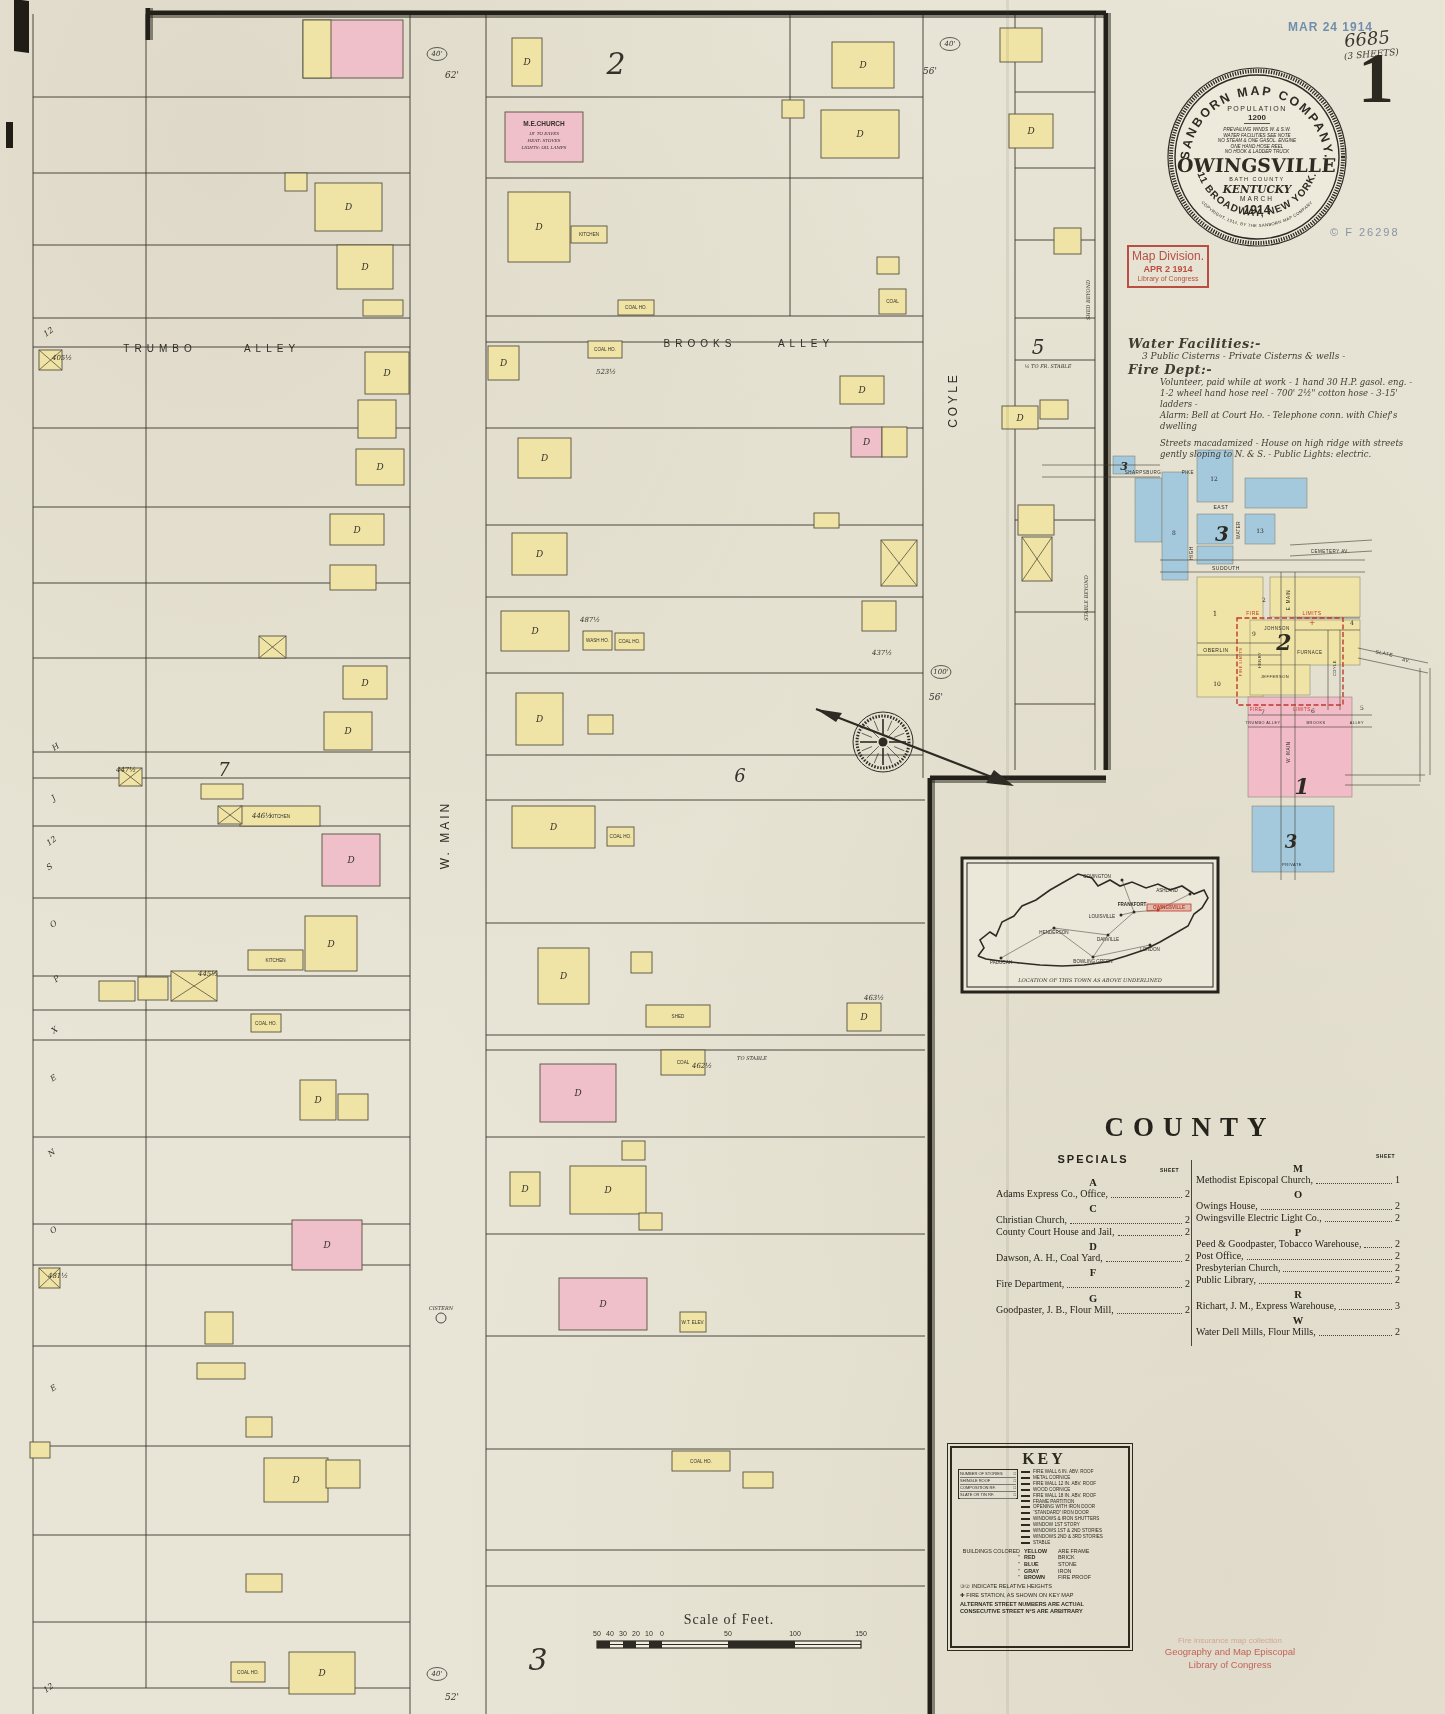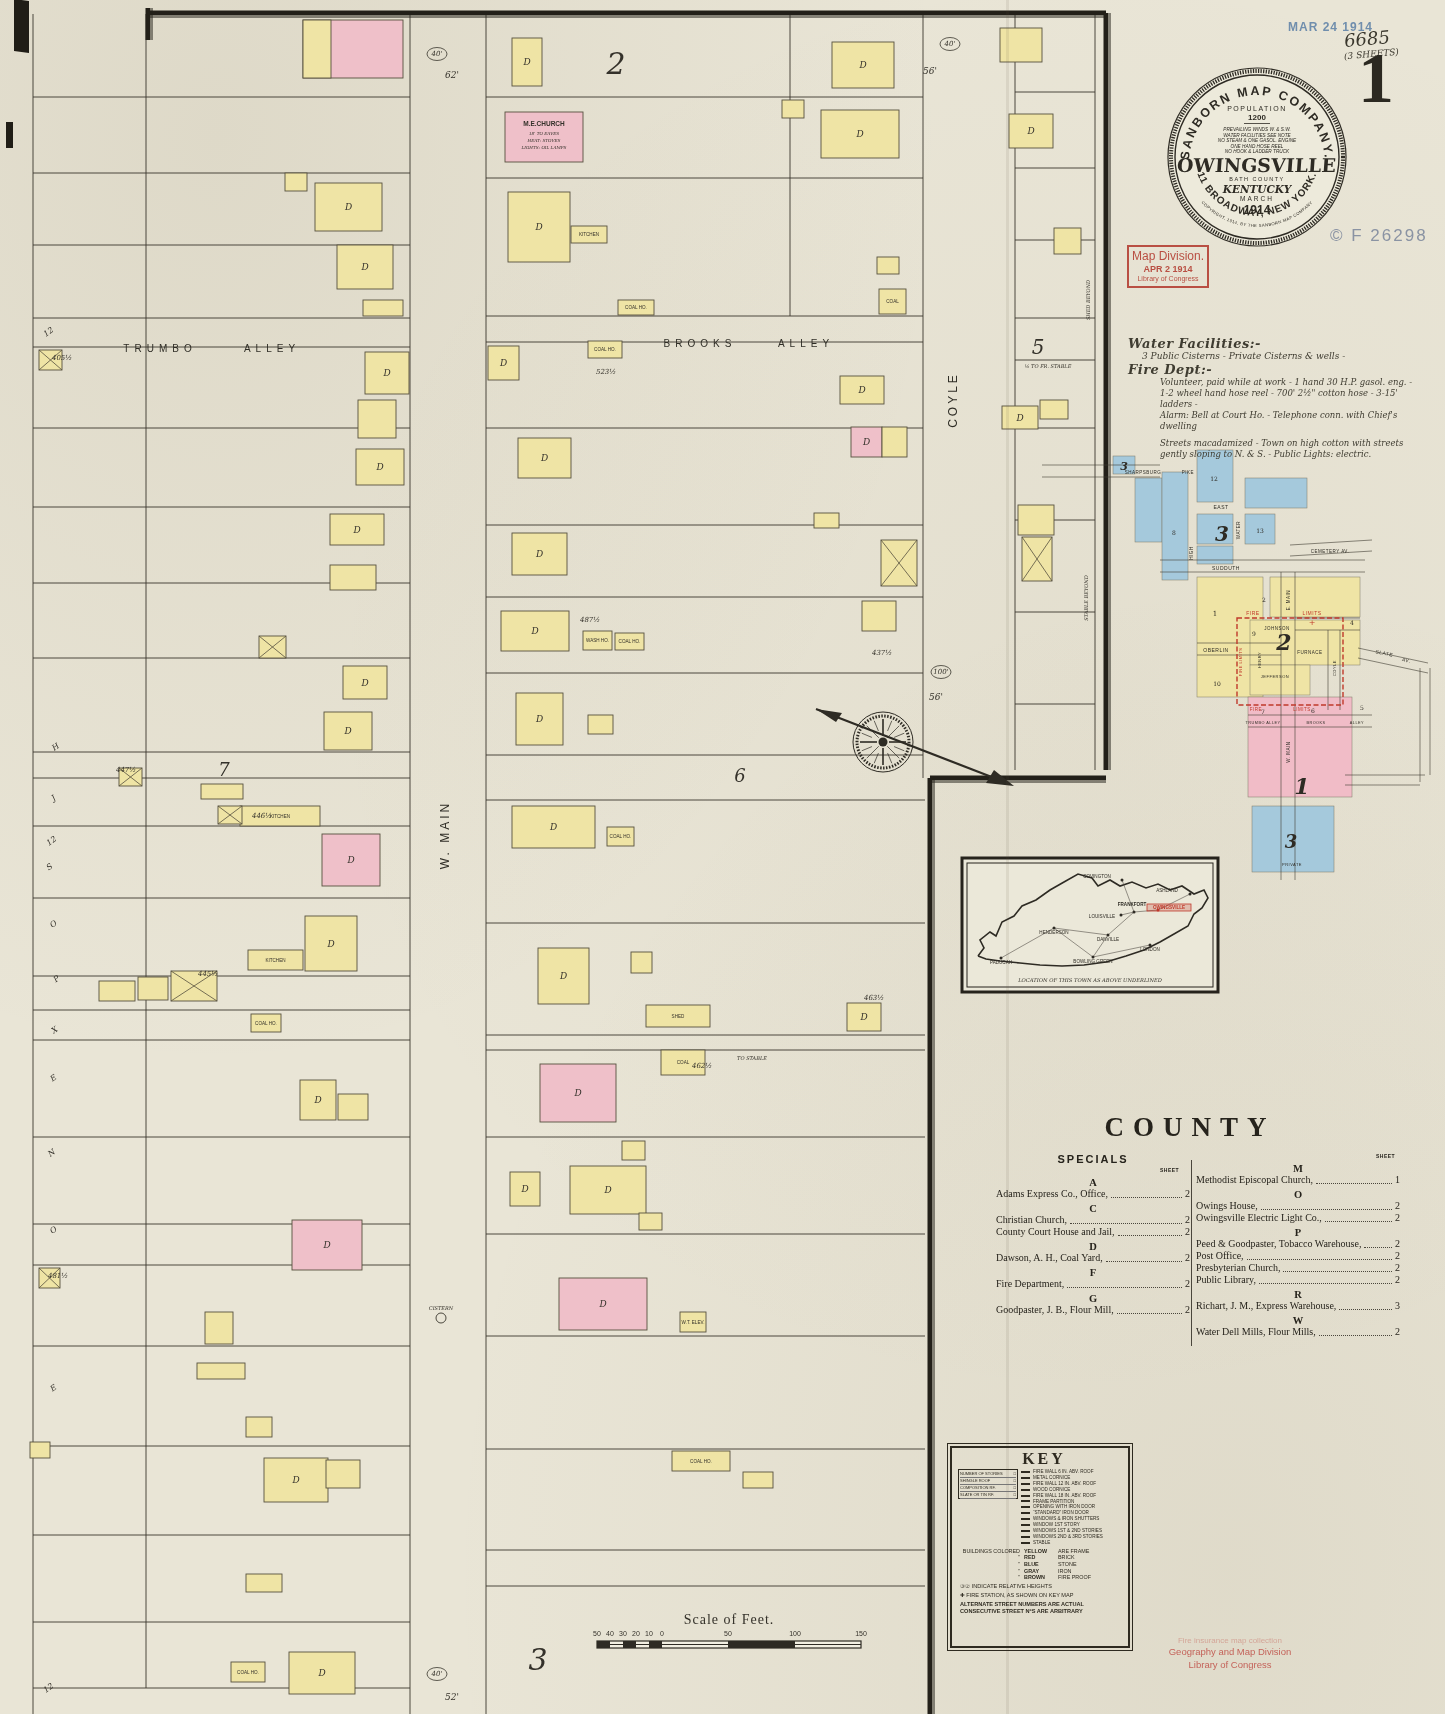--- a/index.html
+++ b/index.html
@@ -13,21 +13,21 @@
   .abs{position:absolute;}
   svg{display:block;}
   #map-svg{position:absolute;left:0;top:0;}
   .crease{position:absolute;top:0;width:3px;height:100%;background:rgba(90,80,55,.10);}
   .cornermark{position:absolute;background:#201d16;}
   
   .stamp-date{left:1288px;top:20px;color:#5b7fa6;font-size:12px;letter-spacing:1px;font-weight:bold;opacity:.85;}
   .order-num{left:1344px;top:28px;font-family:"DejaVu Serif",serif;font-style:italic;font-size:18px;color:#3a372d;transform:rotate(-5deg);}
   .sheets-note{left:1344px;top:49px;font-family:"DejaVu Serif",serif;font-style:italic;font-size:9px;color:#3a372d;transform:rotate(-5deg);}
   .sheet-num{left:1358px;top:42px;font-family:"Liberation Serif",serif;font-weight:bold;font-size:72px;color:#2c2921;line-height:1;}
-  .copy-code{left:1330px;top:226px;font-size:17px;letter-spacing:2px;color:#8a93a3;text-align:center;}
+  .copy-code{left:1330px;top:226px;font-size:11px;letter-spacing:2px;color:#8a93a3;text-align:center;}
   .lc-stamp{left:1127px;top:245px;width:74px;padding:2px 2px;border:2px solid #b94f43;color:#b94f43;text-align:center;line-height:1.25;}
   .lc-stamp .l1{font-size:12px;}
   .lc-stamp .l2{font-size:9px;font-weight:bold;}
   .lc-stamp .l3{font-size:7px;}
   
   .notes{left:1128px;top:296px;width:300px;color:#3f3c31;font-family:"DejaVu Serif",serif;font-style:italic;margin-top:40px;}
   .nt{font-size:13px;font-weight:bold;letter-spacing:.5px;}
   .nb{font-size:9px;line-height:11px;}
   .ind1{margin-left:14px;}
   .ind2{margin-left:32px;}
@@ -567,21 +567,21 @@
     <text class="sc" y="57" font-size="12" font-weight="bold">1914</text>
   </svg>
 
   <div class="abs notes">
     <div class="nt">Water Facilities:-</div>
     <div class="nb ind1">3 Public Cisterns - Private Cisterns &amp; wells -</div>
     <div class="nt">Fire Dept:-</div>
     <div class="nb ind2" style="font-size:8.5px">Volunteer, paid while at work - 1 hand 30 H.P. gasol. eng. -</div>
     <div class="nb ind2" style="font-size:8.5px">1-2 wheel hand hose reel - 700' 2½" cotton hose - 3-15' ladders -</div>
     <div class="nb ind2" style="font-size:8.5px">Alarm: Bell at Court Ho. - Telephone conn. with Chief's dwelling</div>
-    <div class="nb ind2 mt" style="font-size:8.5px">Streets macadamized - Town on high cotton with streets</div>
+    <div class="nb ind2 mt" style="font-size:8.5px">Streets macadamized - House on high ridge with streets</div>
     <div class="nb ind2" style="font-size:8.5px">gently sloping to N. &amp; S. - Public Lights: electric.</div>
   </div>
 
   <div class="abs index-title">COUNTY</div>
   <div class="abs specials">SPECIALS</div>
   <div class="abs sheet-lab" style="left:1160px;top:1167px;">SHEET</div>
   <div class="abs sheet-lab" style="left:1376px;top:1153px;">SHEET</div>
   <div class="abs idx-divider"></div>
   <div class="abs idx-col idx-left" id="index-left">
       <div class="grp-letter">A</div>
@@ -777,16 +777,16 @@
         </div>
       </div>
     <div class="key-note">③② INDICATE RELATIVE HEIGHTS</div>
     <div class="key-note">✚ FIRE STATION, AS SHOWN ON KEY MAP</div>
     <div class="key-note center">ALTERNATE STREET NUMBERS ARE ACTUAL</div>
     <div class="key-note center" style="margin-top:0">CONSECUTIVE STREET NºS ARE ARBITRARY</div>
   </div>
 
   <div class="abs footer-stamp">
     <div class="f1">Fire insurance map collection</div>
-    <div class="f2">Geography and Map Division</div>
+    <div class="f2">Geography and Map Episcopal</div>
     <div class="f2">Library of Congress</div>
   </div>
 </div>
 
 </body></html>

